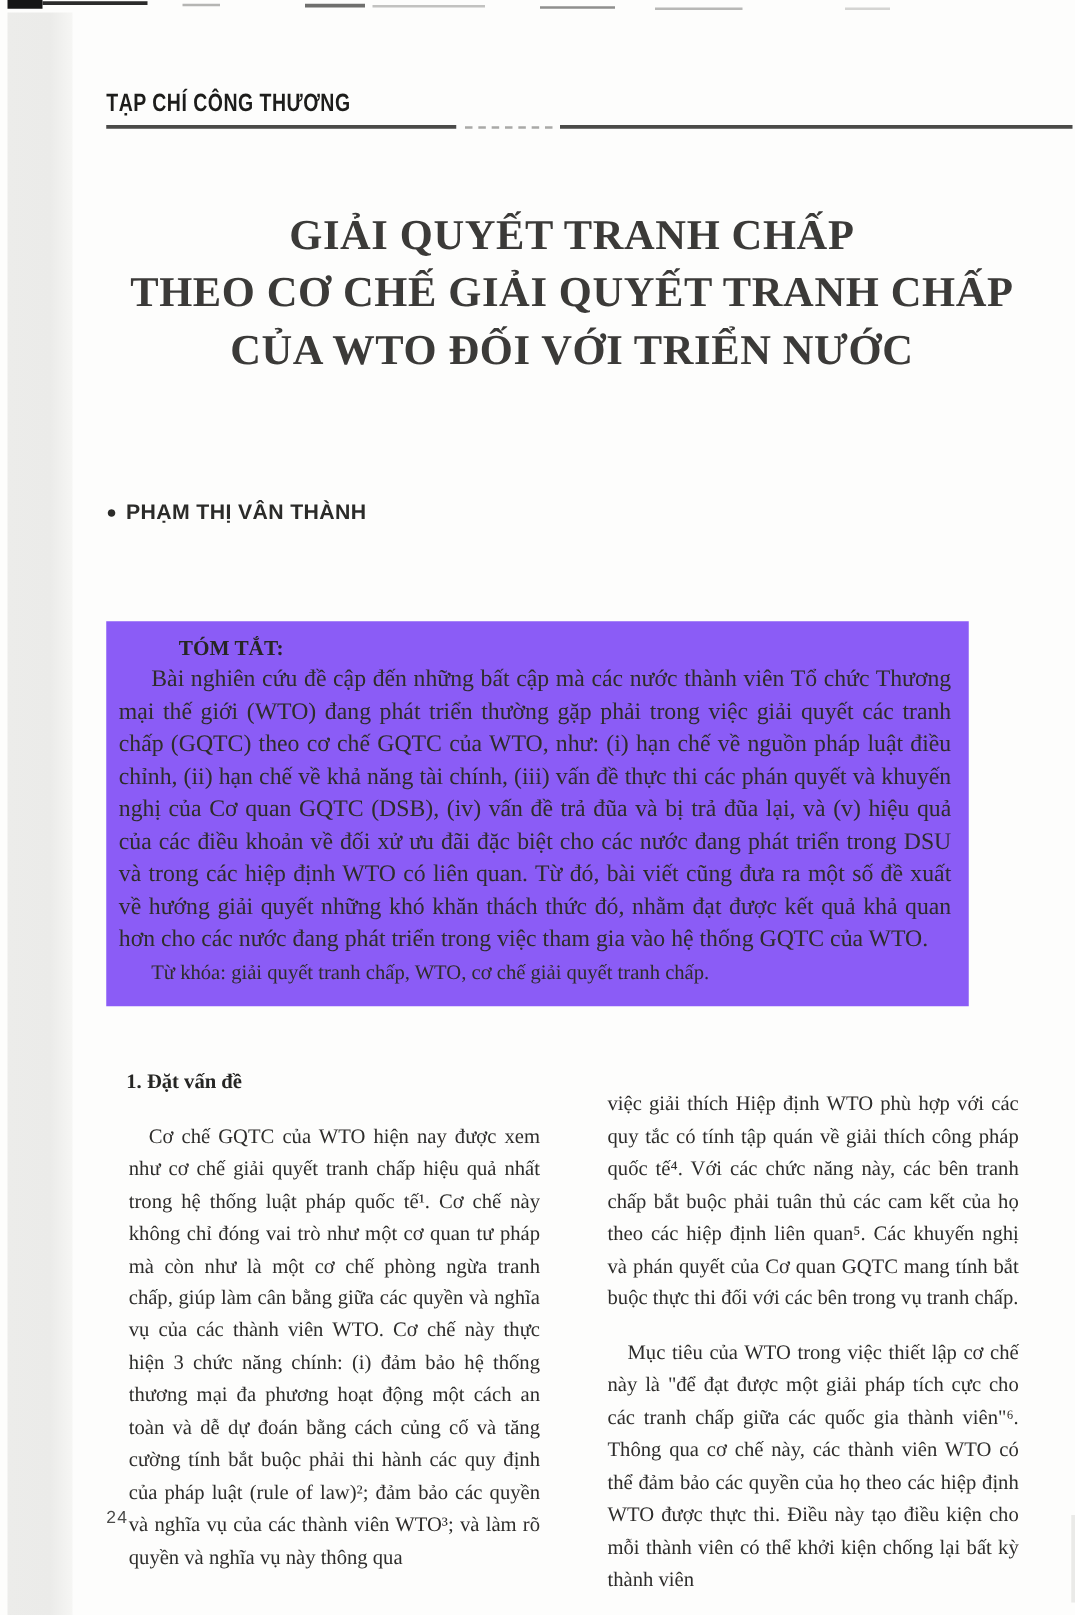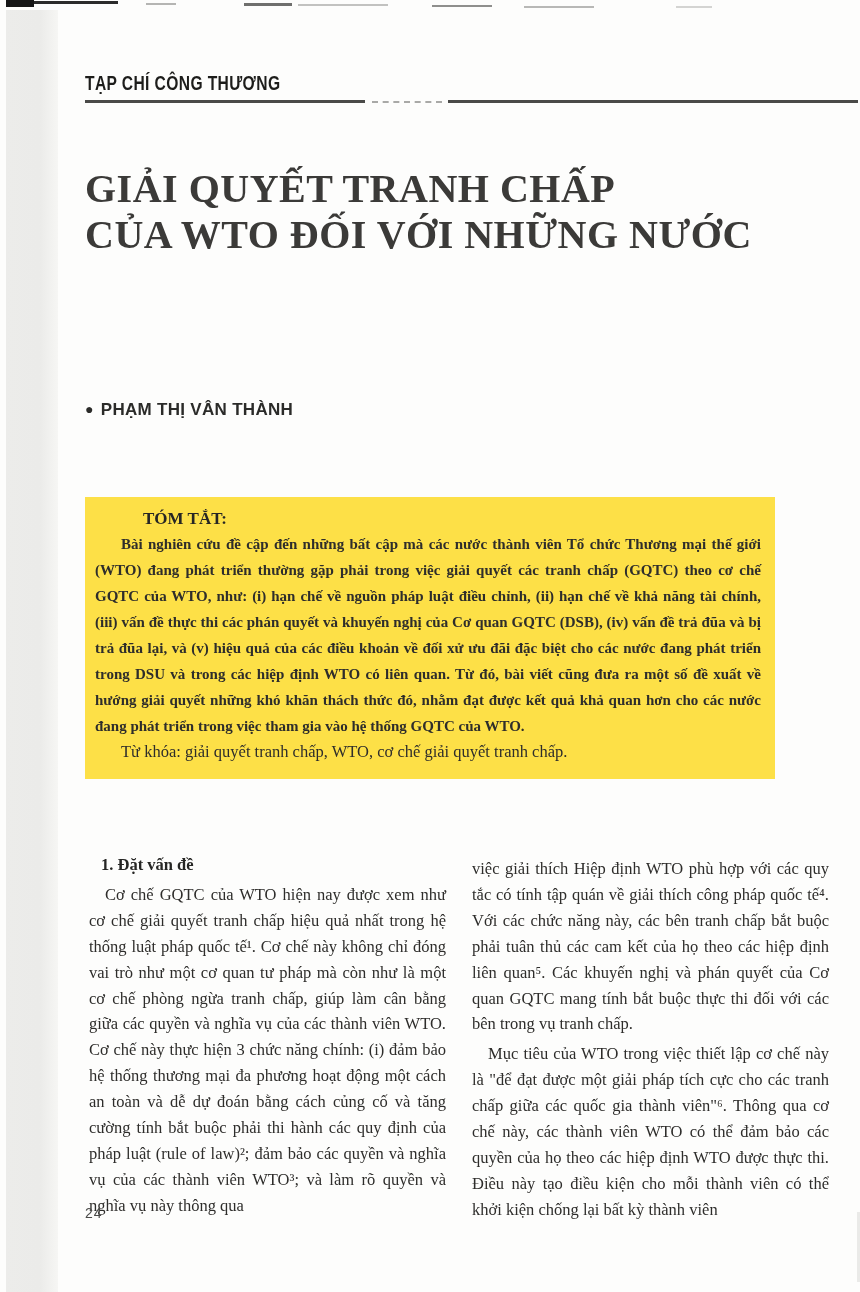--- a/index.html
+++ b/index.html
@@ -21,55 +21,55 @@
     font-family:"Liberation Sans", sans-serif;font-weight:bold;
     font-size:20px;letter-spacing:.5px;color:#1d1d1b;
     transform:scaleX(.78);transform-origin:left center;white-space:nowrap;
   }
   .rule-left{position:absolute;left:85px;top:100px;width:280px;height:3px;background:#4a4a48;}
   .rule-dashes{position:absolute;left:372px;top:101px;width:70px;border-top:2px dashed #a9a9a7;}
   .rule-right{position:absolute;left:448px;top:100px;width:410px;height:3px;background:#4a4a48;}
   
   .title{
     position:absolute;left:85px;top:166px;width:745px;
-    font-weight:bold;font-size:40px;line-height:46px;
+    text-align:center;font-weight:bold;font-size:34px;line-height:46px;
     color:#3b3a38;letter-spacing:.5px;
   }
   
   .author{
     position:absolute;left:85px;top:400px;width:745px;text-align:left;
     font-family:"Liberation Sans", sans-serif;font-weight:bold;font-size:17px;
     color:#2b2b29;letter-spacing:.3px;
   }
   .author .bullet{font-size:14px;margin-right:7px;vertical-align:1px;}
   
   .abstract{
     position:absolute;left:85px;top:497px;width:690px;min-height:258px;
-    background:#fde047;box-sizing:border-box;padding:12px 14px 14px 10px;
+    background:#8b5cf6;box-sizing:border-box;padding:12px 14px 14px 10px;
   }
   .abstract-heading{
     font-weight:bold;font-size:17px;margin:0 0 2px 48px;color:#262624;
   }
   .abstract-body{
-    margin:0;font-size:15px;line-height:26px;text-align:justify;text-indent:26px;font-weight:bold;
+    margin:0;font-size:19px;line-height:26px;text-align:justify;text-indent:26px;
   }
   .abstract-keywords{
     margin:0;font-size:16.5px;line-height:26px;text-indent:26px;text-align:justify;
   }
   .abstract-keywords .kw-label{font-weight:normal;}
   
   .columns{
     position:absolute;left:85px;top:852px;width:748px;
     display:flex;gap:18px;
   }
   .col{width:365px;font-size:16.5px;line-height:25.9px;text-align:justify;}
   .section-heading{
     font-size:16.5px;font-weight:bold;margin:0;text-indent:16px;color:#262624;
   }
-  .col p{margin:4px;}
+  .col p{margin:18px;}
   .p-indent{text-indent:16px;}
   
   .footer{
     position:absolute;left:85px;top:1205px;
     font-family:"Liberation Sans", sans-serif;color:#3d3d3b;
     display:flex;align-items:baseline;gap:22px;white-space:nowrap;
   }
   .page-num{font-size:14px;letter-spacing:1px;color:#4a4a48;}
   .issue{font-size:19.5px;letter-spacing:.4px;}
   .issue-bold{font-weight:bold;}
@@ -90,21 +90,22 @@
 </div>
 <div class="right-edge-shadow"></div>
 
 <div class="masthead">TẠP CHÍ CÔNG THƯƠNG</div>
 <div class="rule-left"></div>
 <div class="rule-dashes"></div>
 <div class="rule-right"></div>
 
 <h1 class="title" style="margin:0;">
   <div>GIẢI QUYẾT TRANH CHẤP</div>
-  <div>CỦA WTO ĐỐI VỚI NHỮNG NƯỚC</div>
+  <div>THEO CƠ CHẾ GIẢI QUYẾT TRANH CHẤP</div>
+  <div>CỦA WTO ĐỐI VỚI TRIỂN NƯỚC</div>
 </h1>
 
 <div class="author">
   <span class="bullet">●</span><span>PHẠM THỊ VÂN THÀNH</span>
 </div>
 
 <section class="abstract">
   <p class="abstract-heading">TÓM TẮT:</p>
   <p class="abstract-body">Bài nghiên cứu đề cập đến những bất cập mà các nước thành viên Tổ chức Thương mại thế giới (WTO) đang phát triển thường gặp phải trong việc giải quyết các tranh chấp (GQTC) theo cơ chế GQTC của WTO, như: (i) hạn chế về nguồn pháp luật điều chỉnh, (ii) hạn chế về khả năng tài chính, (iii) vấn đề thực thi các phán quyết và khuyến nghị của Cơ quan GQTC (DSB), (iv) vấn đề trả đũa và bị trả đũa lại, và (v) hiệu quả của các điều khoản về đối xử ưu đãi đặc biệt cho các nước đang phát triển trong DSU và trong các hiệp định WTO có liên quan. Từ đó, bài viết cũng đưa ra một số đề xuất về hướng giải quyết những khó khăn thách thức đó, nhằm đạt được kết quả khả quan hơn cho các nước đang phát triển trong việc tham gia vào hệ thống GQTC của WTO.</p>
   <p class="abstract-keywords"><span class="kw-label">Từ khóa:</span><span> giải quyết tranh chấp, WTO, cơ chế giải quyết tranh chấp.</span></p>

